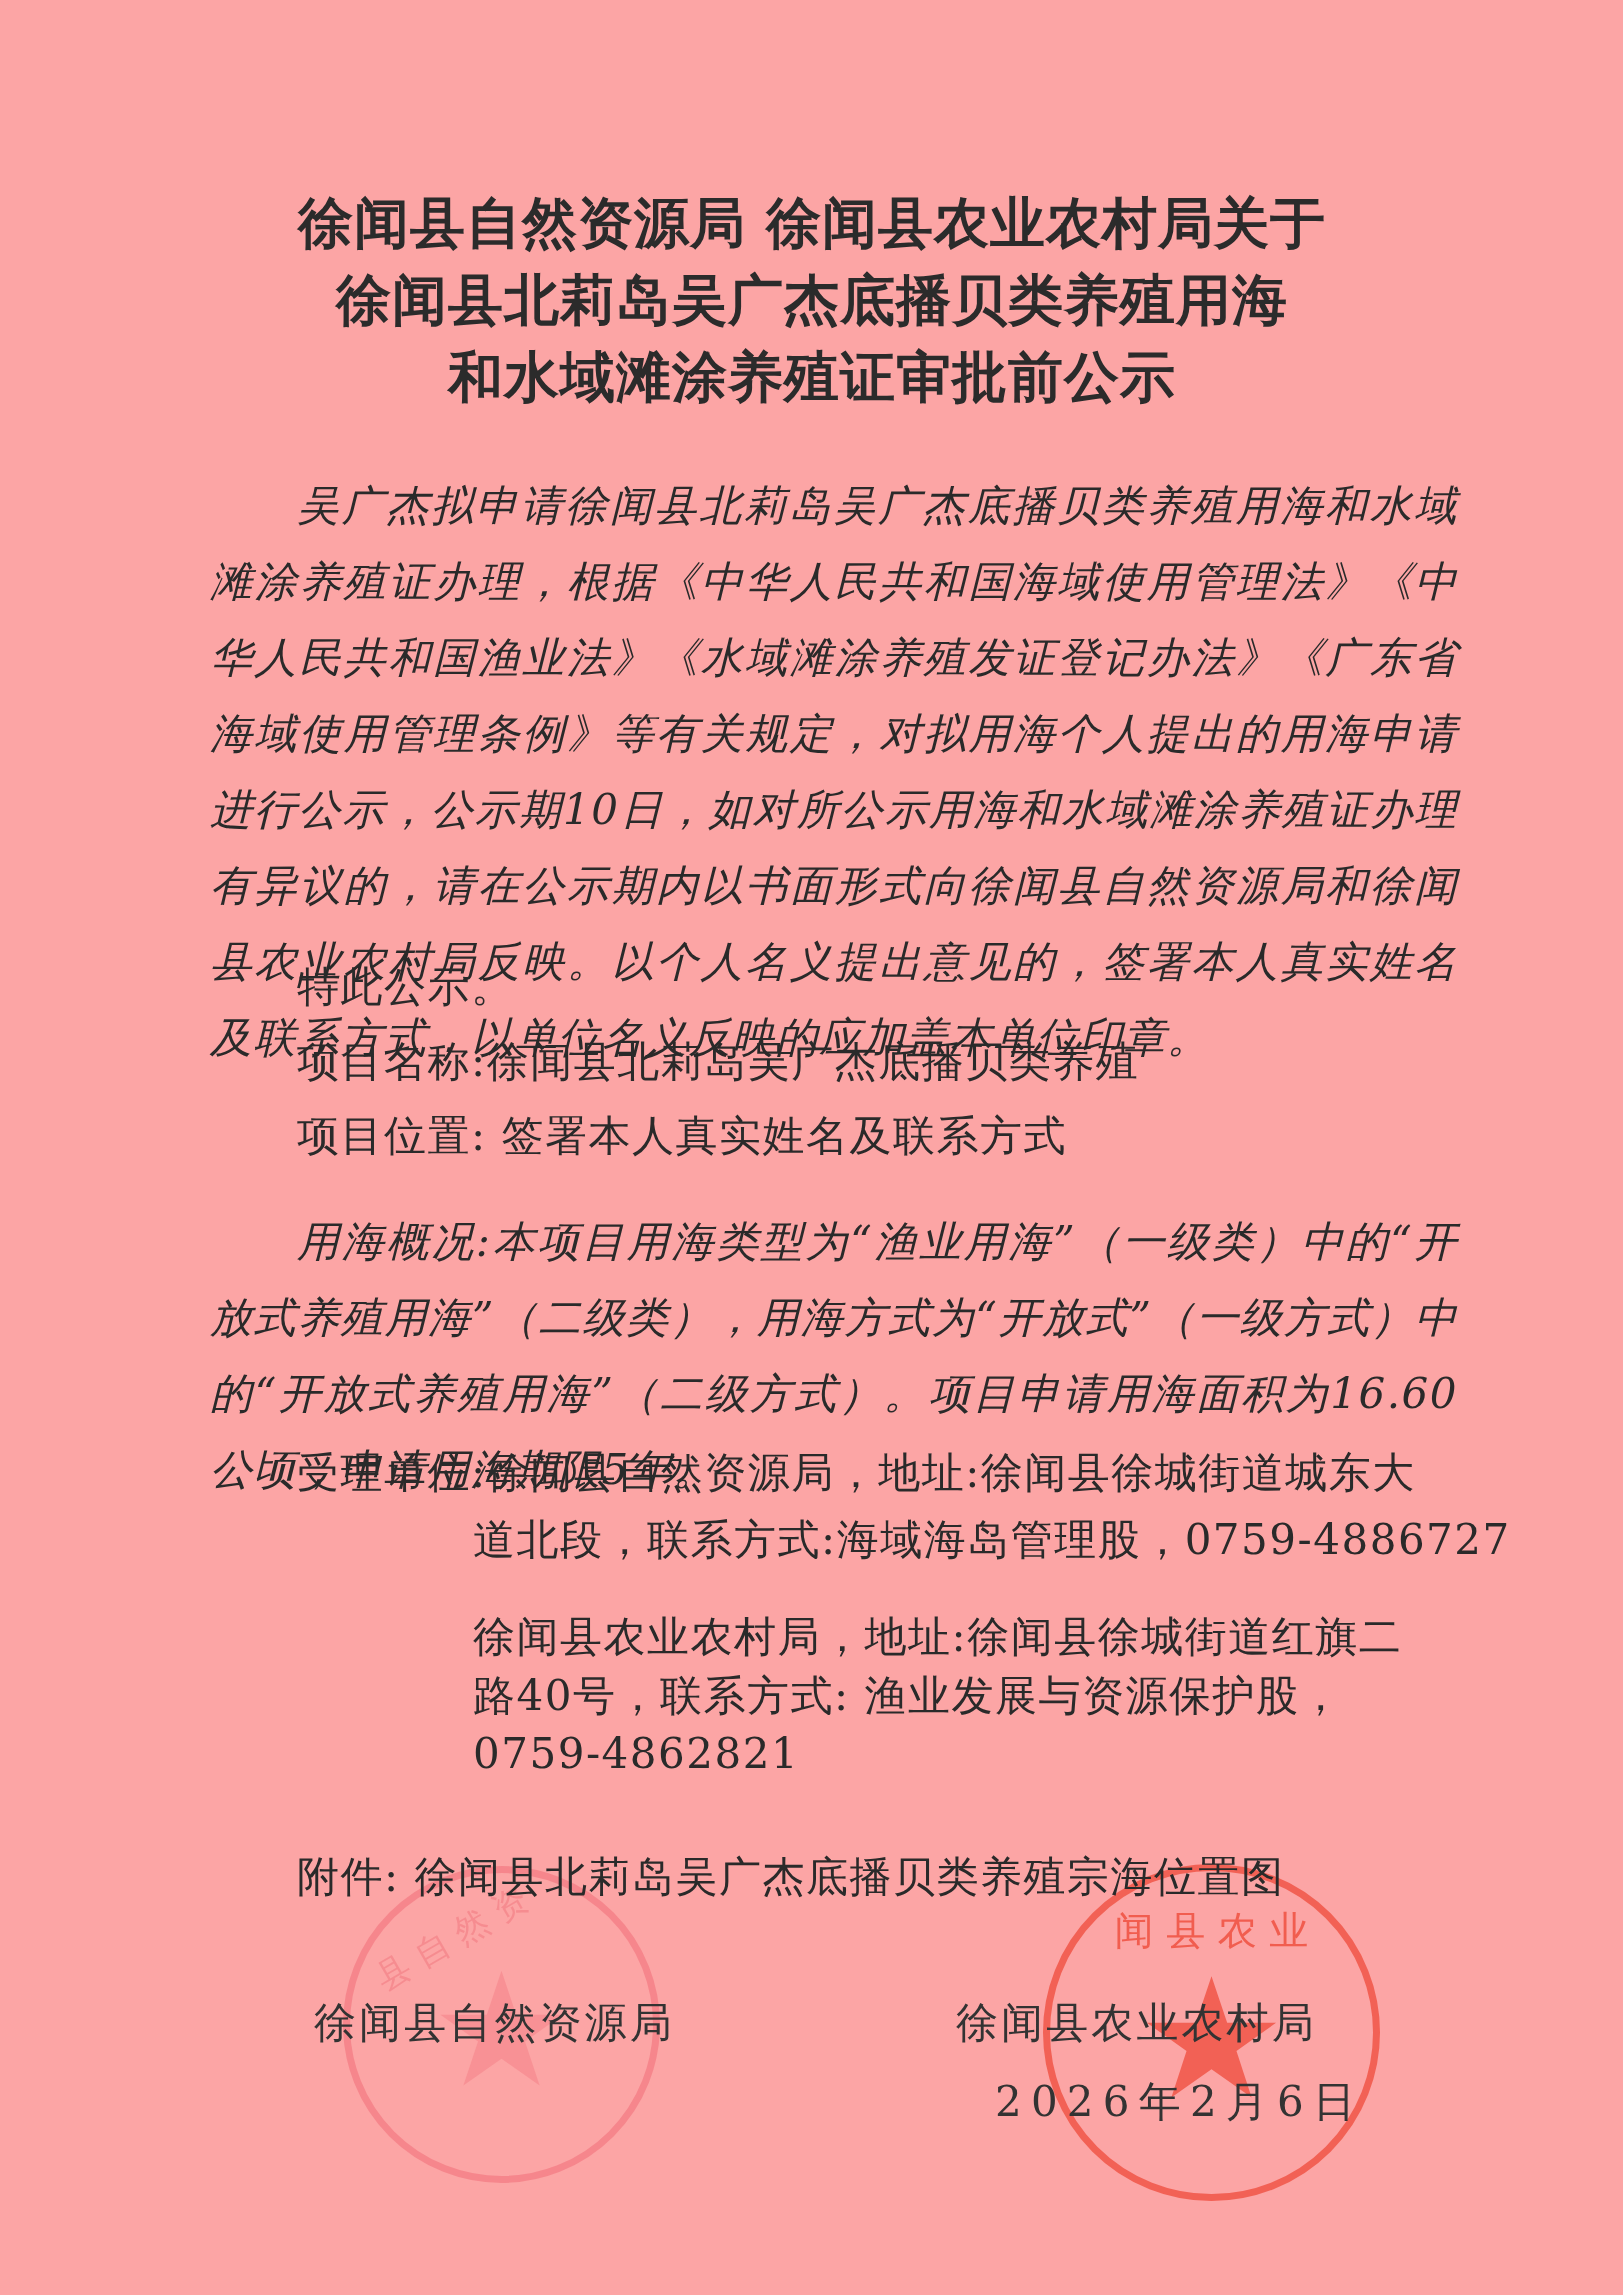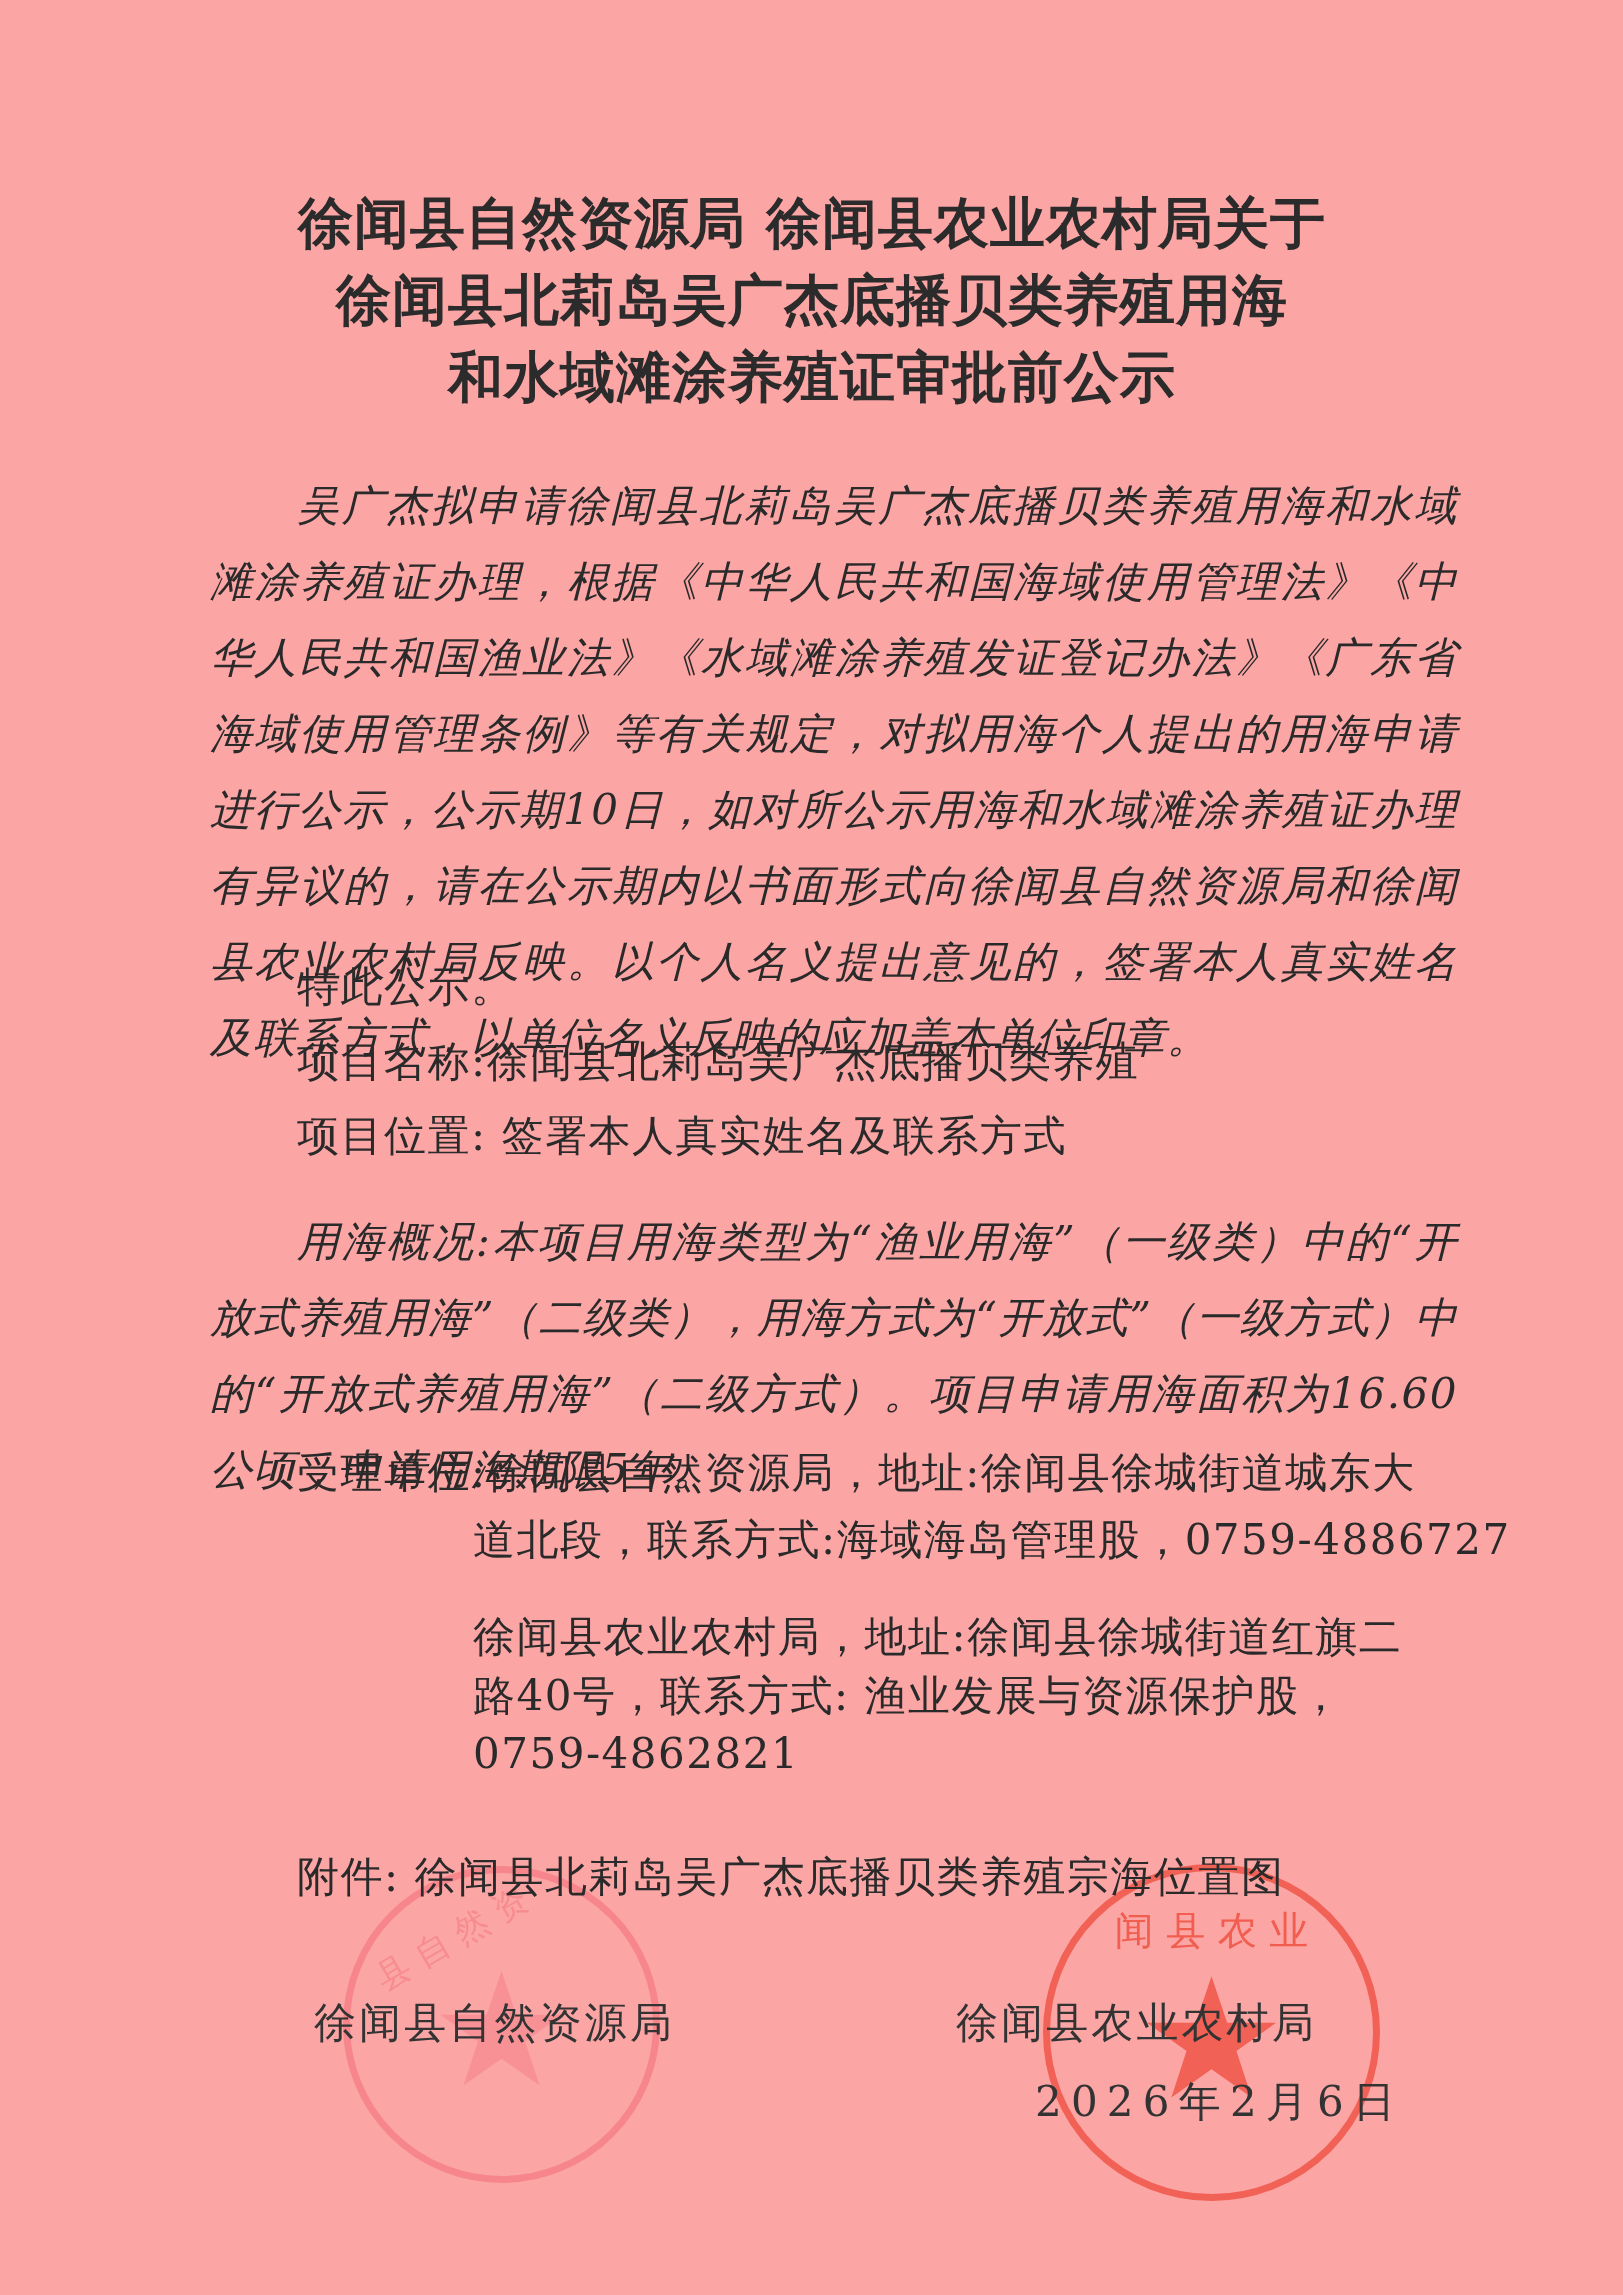--- a/index.html
+++ b/index.html
@@ -88,16 +88,16 @@
     </svg>
   </div>
 
   <div class="line" style="left:297px; top:1851px; z-index:2;">
     <span>附件:</span>
     <span>徐闻县北莉岛吴广杰底播贝类养殖宗海位置图</span>
   </div>
 
   <div class="sig" style="left:314px; top:1997px;">徐闻县自然资源局</div>
   <div class="sig" style="left:956px; top:1997px;">徐闻县农业农村局</div>
-  <div class="sig" style="left:995px; top:2076px; letter-spacing: 9.2px; margin-left: 40px;">2026年2月6日</div>
+  <div class="sig" style="left:995px; top:2076px; letter-spacing: 9.2px;">2026年2月6日</div>
 
 </div>
 
 
 </body></html>

